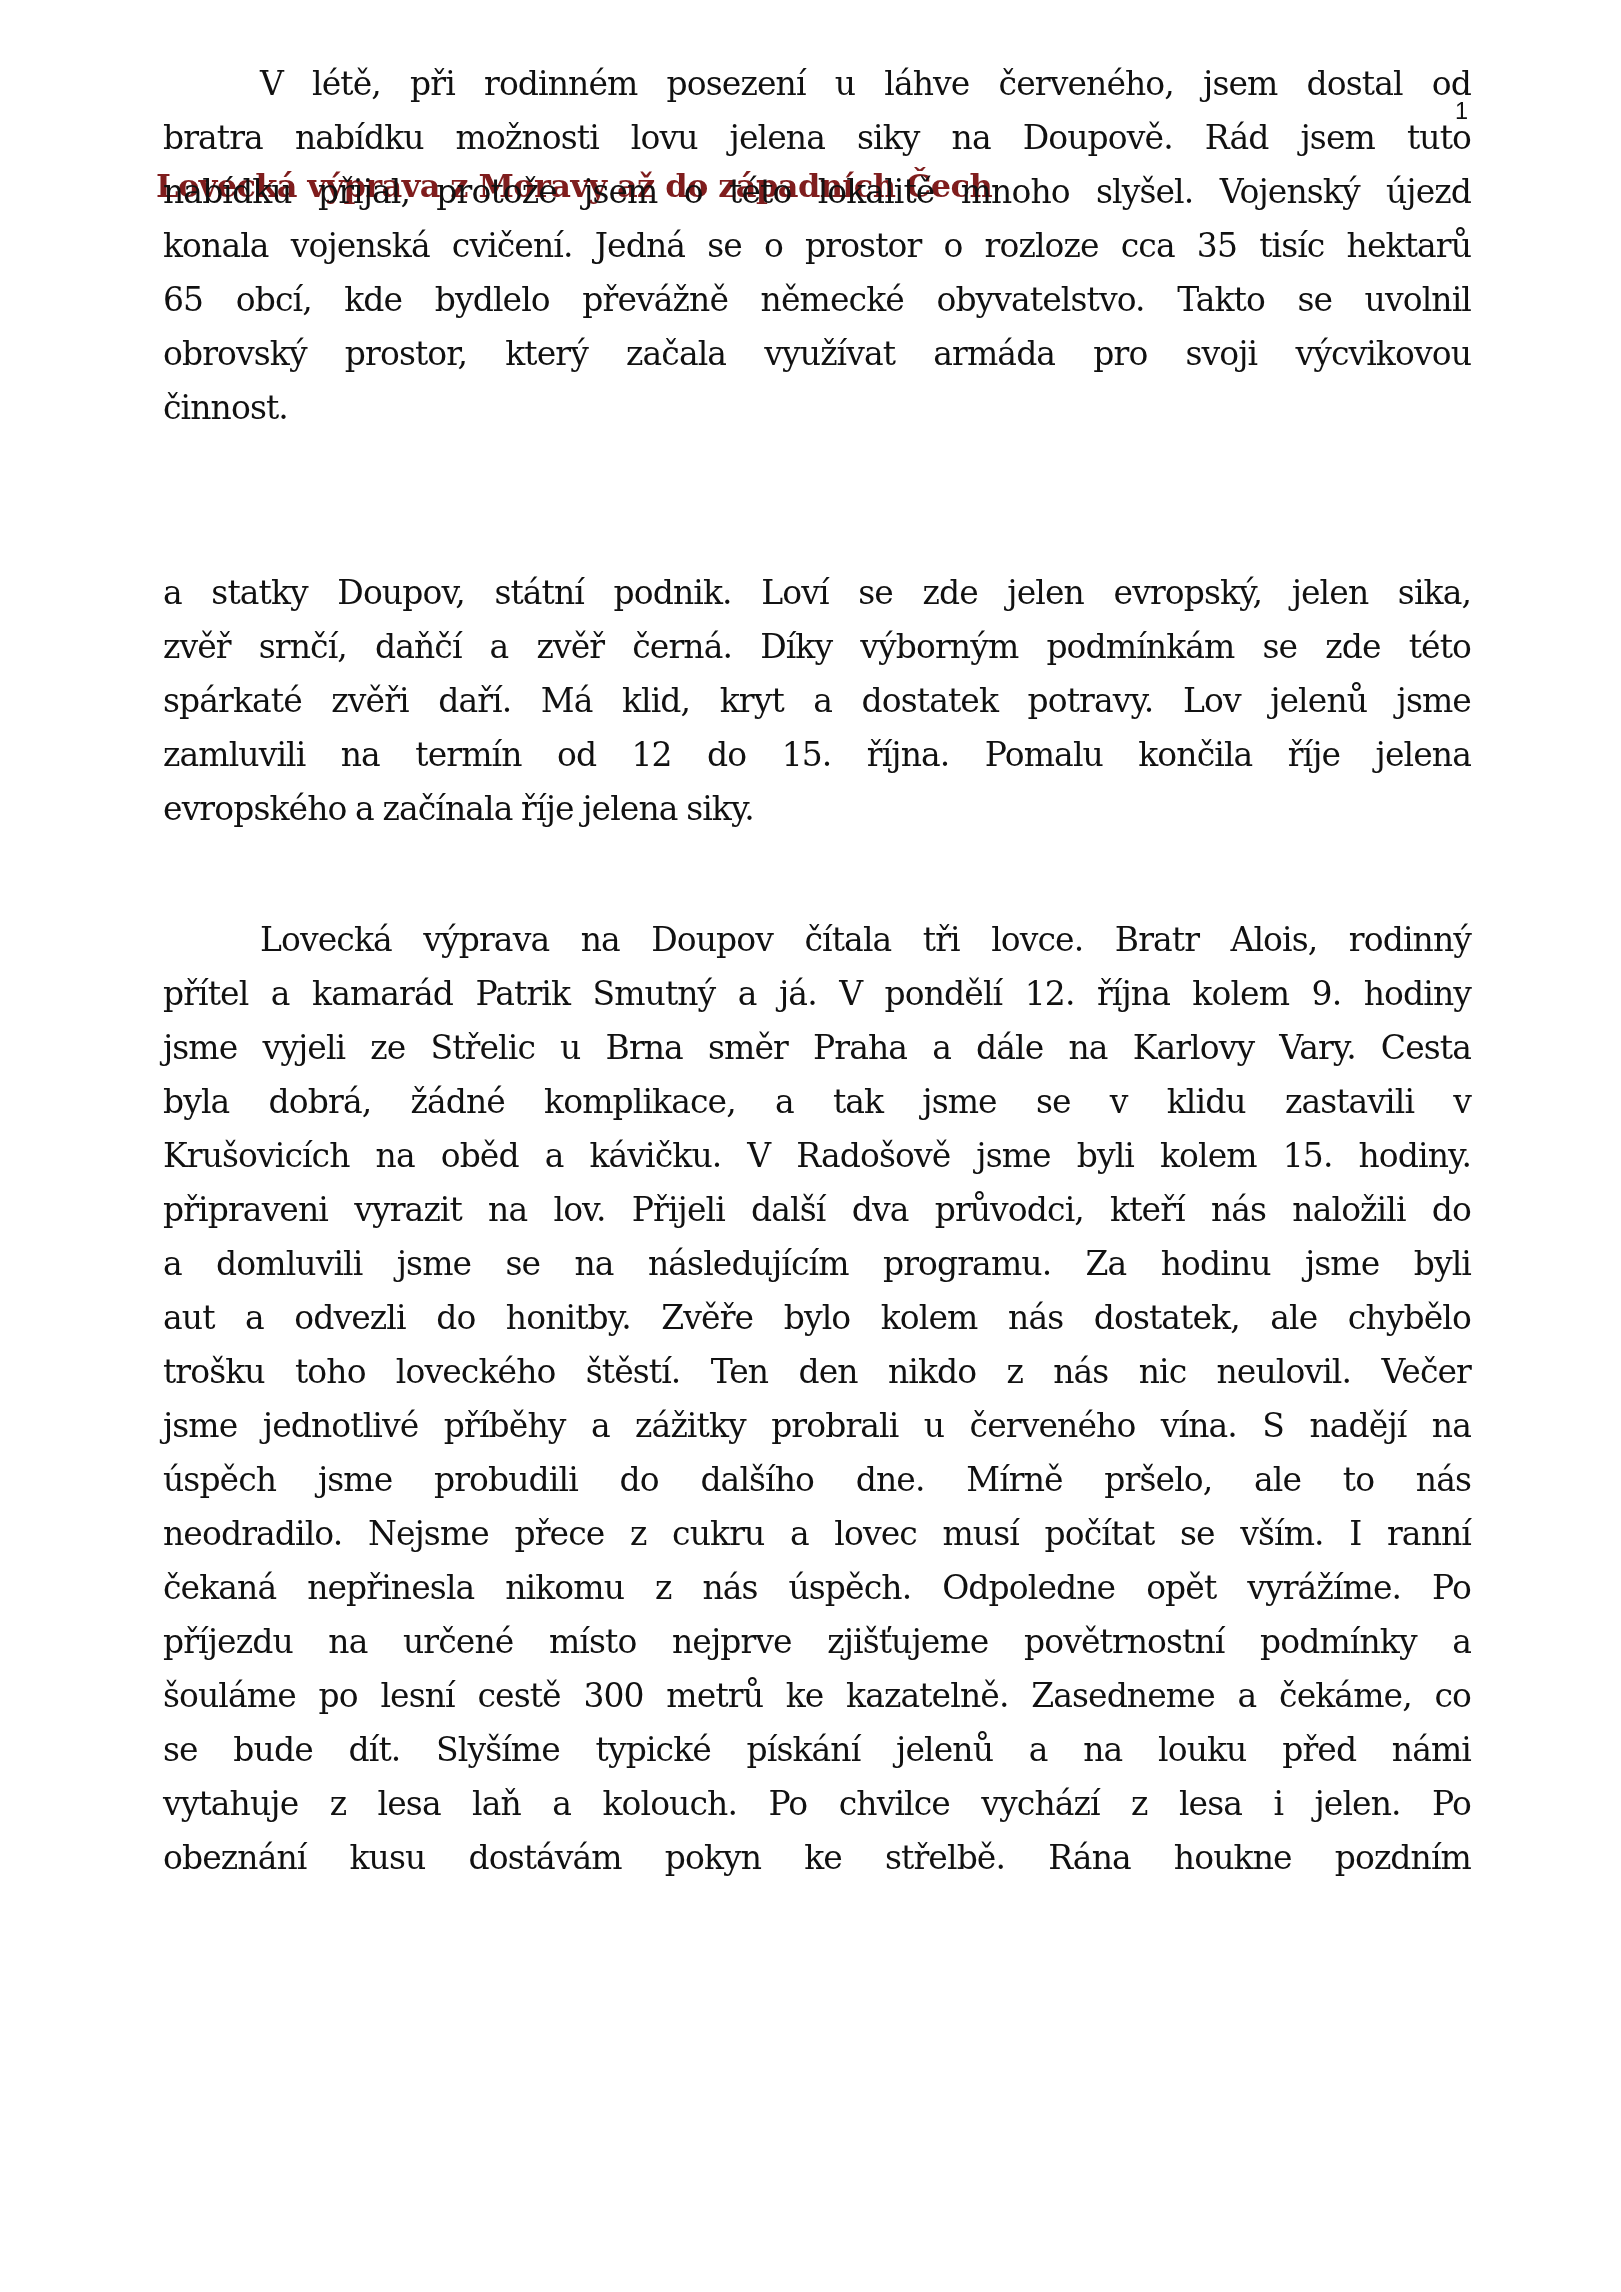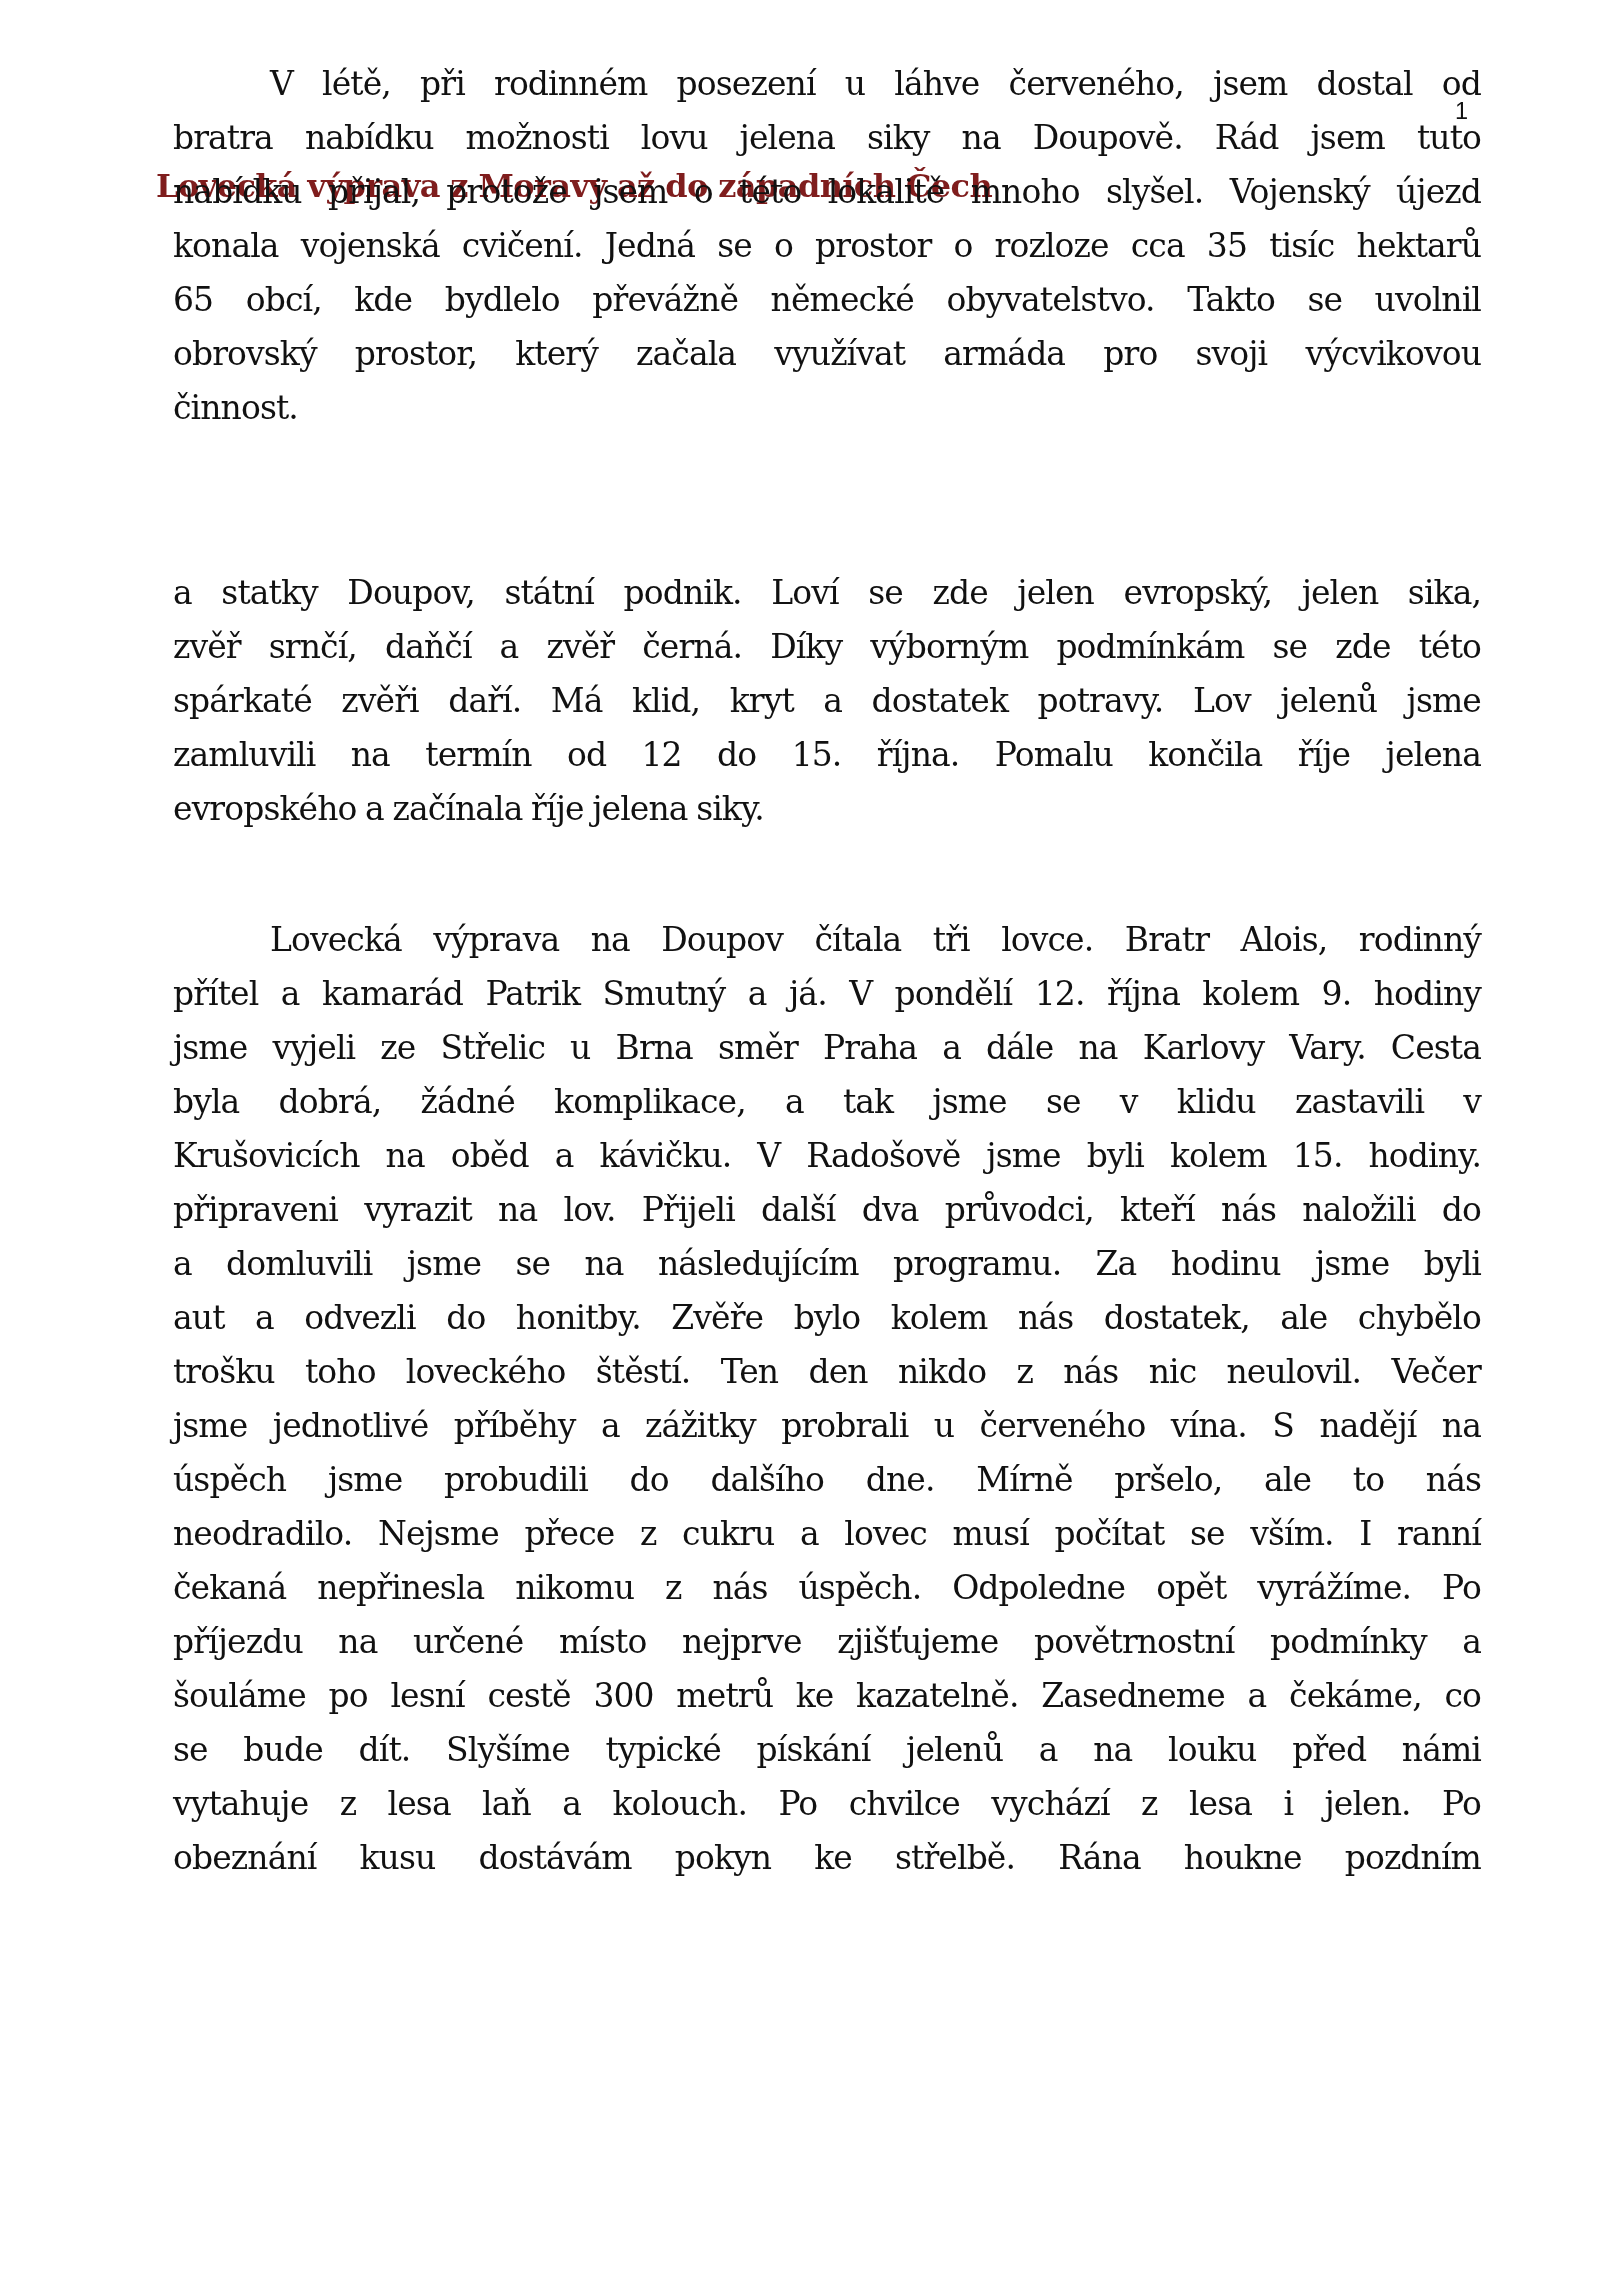--- a/index.html
+++ b/index.html
@@ -11,21 +11,21 @@
   }
   .title {
     position: absolute; left: 156px; top: 167px; width: 1078px;
     font-family: "DejaVu Serif", serif; font-weight: bold; font-size: 32px;
     color: #7f1d1d; white-space: nowrap; letter-spacing: -0.6px;
   }
   .body-text {
     position: absolute; left: 156px; width: 1308px;
     font-family: "DejaVu Serif", serif; font-size: 33px; color: #111;
   }
-  .para { position: absolute; left: 17px; width: 1308px; }
+  .para { position: absolute; left: 7px; width: 1308px; }
   .line {
     display: block; height: 54px; line-height: 54px; white-space: nowrap;
     text-align: justify; text-align-last: justify; letter-spacing: -0.9px; word-spacing: -1px;
   }
   .line.first { padding-left: 97px; }
   .line.last { text-align: right; text-align-last: left; }
 </style>
 </head>
 <body>
 

